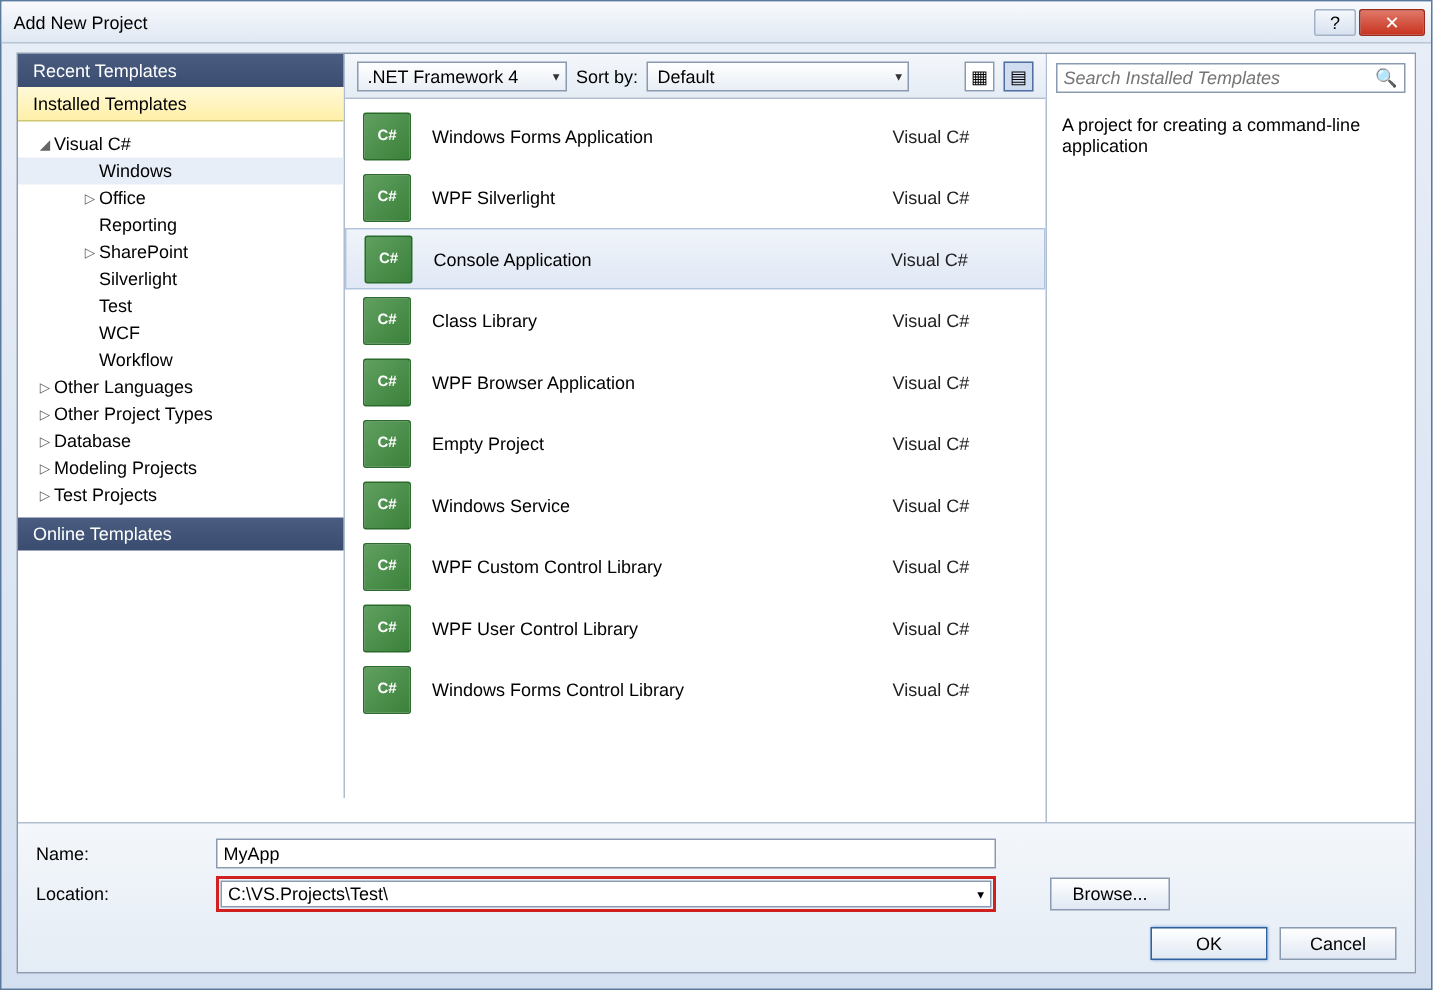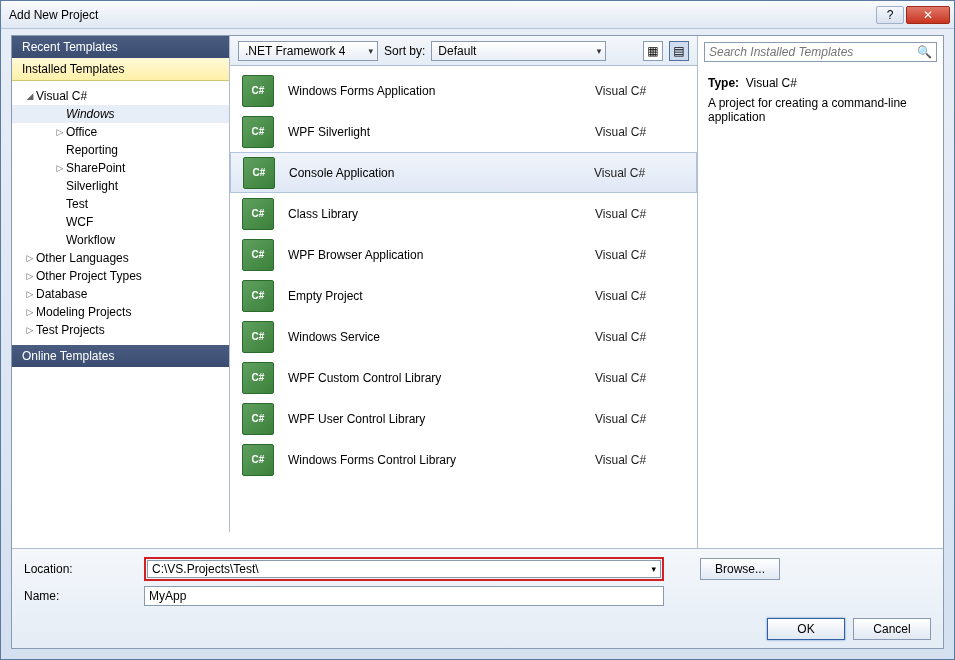--- a/index.html
+++ b/index.html
@@ -11,21 +11,21 @@
 .titlebar .win-close { background: linear-gradient(to bottom, #e07868, #c83420); color: #fff; border-color: #a02818; width: 44px; }
 
 .content { position: absolute; top: 34px; left: 10px; right: 10px; bottom: 10px; background: #fff; border: 1px solid #8a9ab0; }
 
 .sidebar { position: absolute; left: 0; top: 0; width: 218px; bottom: 116px; border-right: 1px solid #b0bcd0; background: #fff; }
 .section-header { background: linear-gradient(to bottom, #4a5d80, #3a4d70); color: #fff; padding: 4px 10px; font-size: 12px; }
 .section-header.installed { background: linear-gradient(to bottom, #fff9d8, #fff0a8); color: #000; font-weight: normal; border-bottom: 1px solid #d0c870; }
 .tree { padding: 6px 0; font-size: 12px; color: #000; }
 .tree-item { padding: 2px 6px; display: flex; align-items: center; cursor: pointer; }
 .tree-item .caret { width: 12px; display: inline-block; text-align: center; color: #666; font-size: 9px; }
-.tree-item.selected { background: #e8eef8; font-style: italic; }
+.tree-item.selected { background: #e8eef8; }
 .tree-item.sub { padding-left: 42px; }
 .tree-item.top { padding-left: 12px; }
 
 .main { position: absolute; left: 218px; top: 0; right: 245px; bottom: 100px; border-right: 1px solid #b0bcd0; }
 .toolbar { height: 30px; background: linear-gradient(to bottom, #f4f7fb, #e4ecf5); border-bottom: 1px solid #b0bcd0; display: flex; align-items: center; padding: 0 8px; gap: 6px; }
 .dropdown { height: 20px; border: 1px solid #8a9ab0; background: linear-gradient(to bottom, #fff, #e8eef5); padding: 0 18px 0 6px; position: relative; cursor: pointer; display: flex; align-items: center; text-align: right; }
 .dropdown::after { content: "▾"; position: absolute; right: 4px; font-size: 9px; color: #333; }
 .fw-dropdown { width: 140px; }
 .sort-dropdown { width: 175px; }
 .view-btn { width: 20px; height: 20px; border: 1px solid #8a9ab0; background: #fff; cursor: pointer; display: flex; align-items: center; justify-content: center; }
@@ -211,41 +211,37 @@
         </div>
       </div>
   </div>
 
   <div class="detail">
     <div class="search-box">
       <input placeholder="Search Installed Templates" style="">
       <span class="sicon">🔍</span>
     </div>
     <div class="detail-body">
-      <div class="type-line">
-        <b>Type:</b>
-        &nbsp;<span>Visual C#</span>
-      </div>
       <div>A project for creating a command-line application</div>
     </div>
   </div>
 
   <div class="bottom">
+    <div class="form-row">
+      <span class="lbl">Name:</span>
+      <input class="txt" value="MyApp" style="">
+    </div>
     <div class="form-row">
       <span class="lbl">Location:</span>
       <div class="loc-wrap">
         <div class="loc-dd">
             <span>C:\VS.Projects\Test\</span>
           </div>
       </div>
       <button class="browse-btn">Browse...</button>
     </div>
-    <div class="form-row">
-      <span class="lbl">Name:</span>
-      <input class="txt" value="MyApp" style="">
-    </div>
     <div class="dlg-buttons">
       <button class="ok">OK</button>
       <button>Cancel</button>
     </div>
   </div>
 
 </div>
 
 </body></html>

